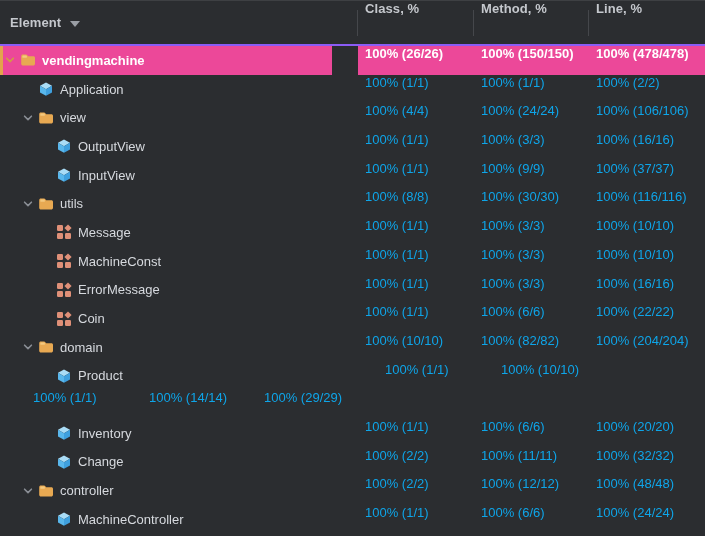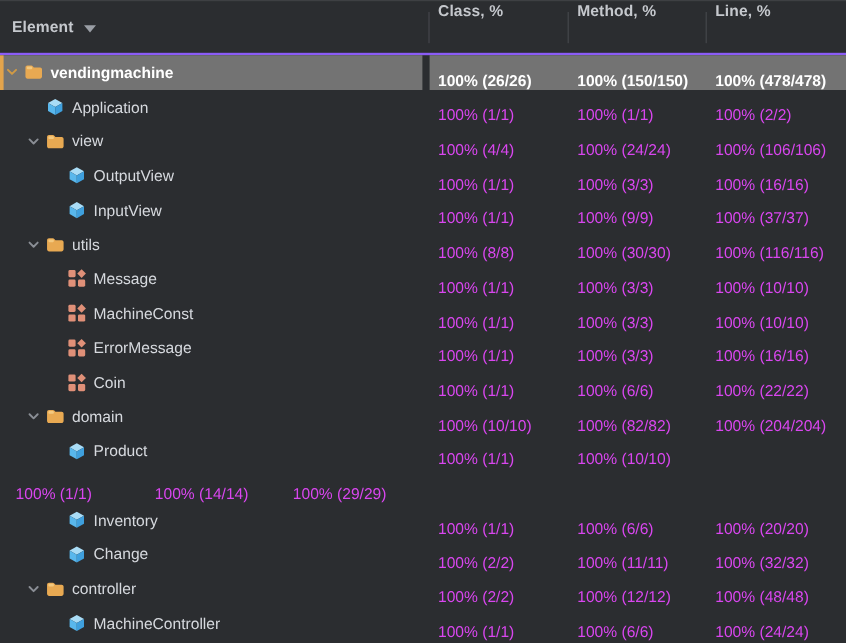--- a/index.html
+++ b/index.html
@@ -28,27 +28,27 @@
   .vsep { position:absolute; left:0; top:9px; width:1px; height:26px; background:#45474b; }
 
   
   .rows { width:705px; }
   .row { display:flex; height:28.7px; align-items:stretch; cursor:default; }
   .c-el {
     width:352px; display:flex; align-items:center; position:relative;
     padding-left:4px; white-space:nowrap; overflow:hidden;
   }
   .c-gap { width:6px; }
-  .c-data { flex:1; display:flex; align-items:flex-end; }
-  .cell { display:flex; align-items:center; padding-left:7px; color:#d946ef; }
+  .c-data { flex:1; display:flex; align-items:flex-start;margin-left:20px; }
+  .cell { display:flex; align-items:center; padding-left:7px; color:#0ea5e9; }
   .cell.class  { width:116px; }
   .cell.method { width:115px; }
   .cell.line   { width:116px; }
 
-  .row.selected .c-el, .row.selected .c-data { background:#737373; }
+  .row.selected .c-el, .row.selected .c-data { background:#ec4899; }
   .row.selected .label, .row.selected .cell { color:#ffffff; font-weight:700; }
   .accent-bar {
     position:absolute; left:0; top:0; width:3px; height:100%;
     background:#e3a44c; display:none;
   }
   .row.selected .accent-bar { display:block; }
 
   .indent { display:inline-block; height:1px; }
   .chev-slot { width:16px; min-width:16px; display:inline-flex; align-items:center; justify-content:flex-start; }
   .chev-slot svg { display:block; }

